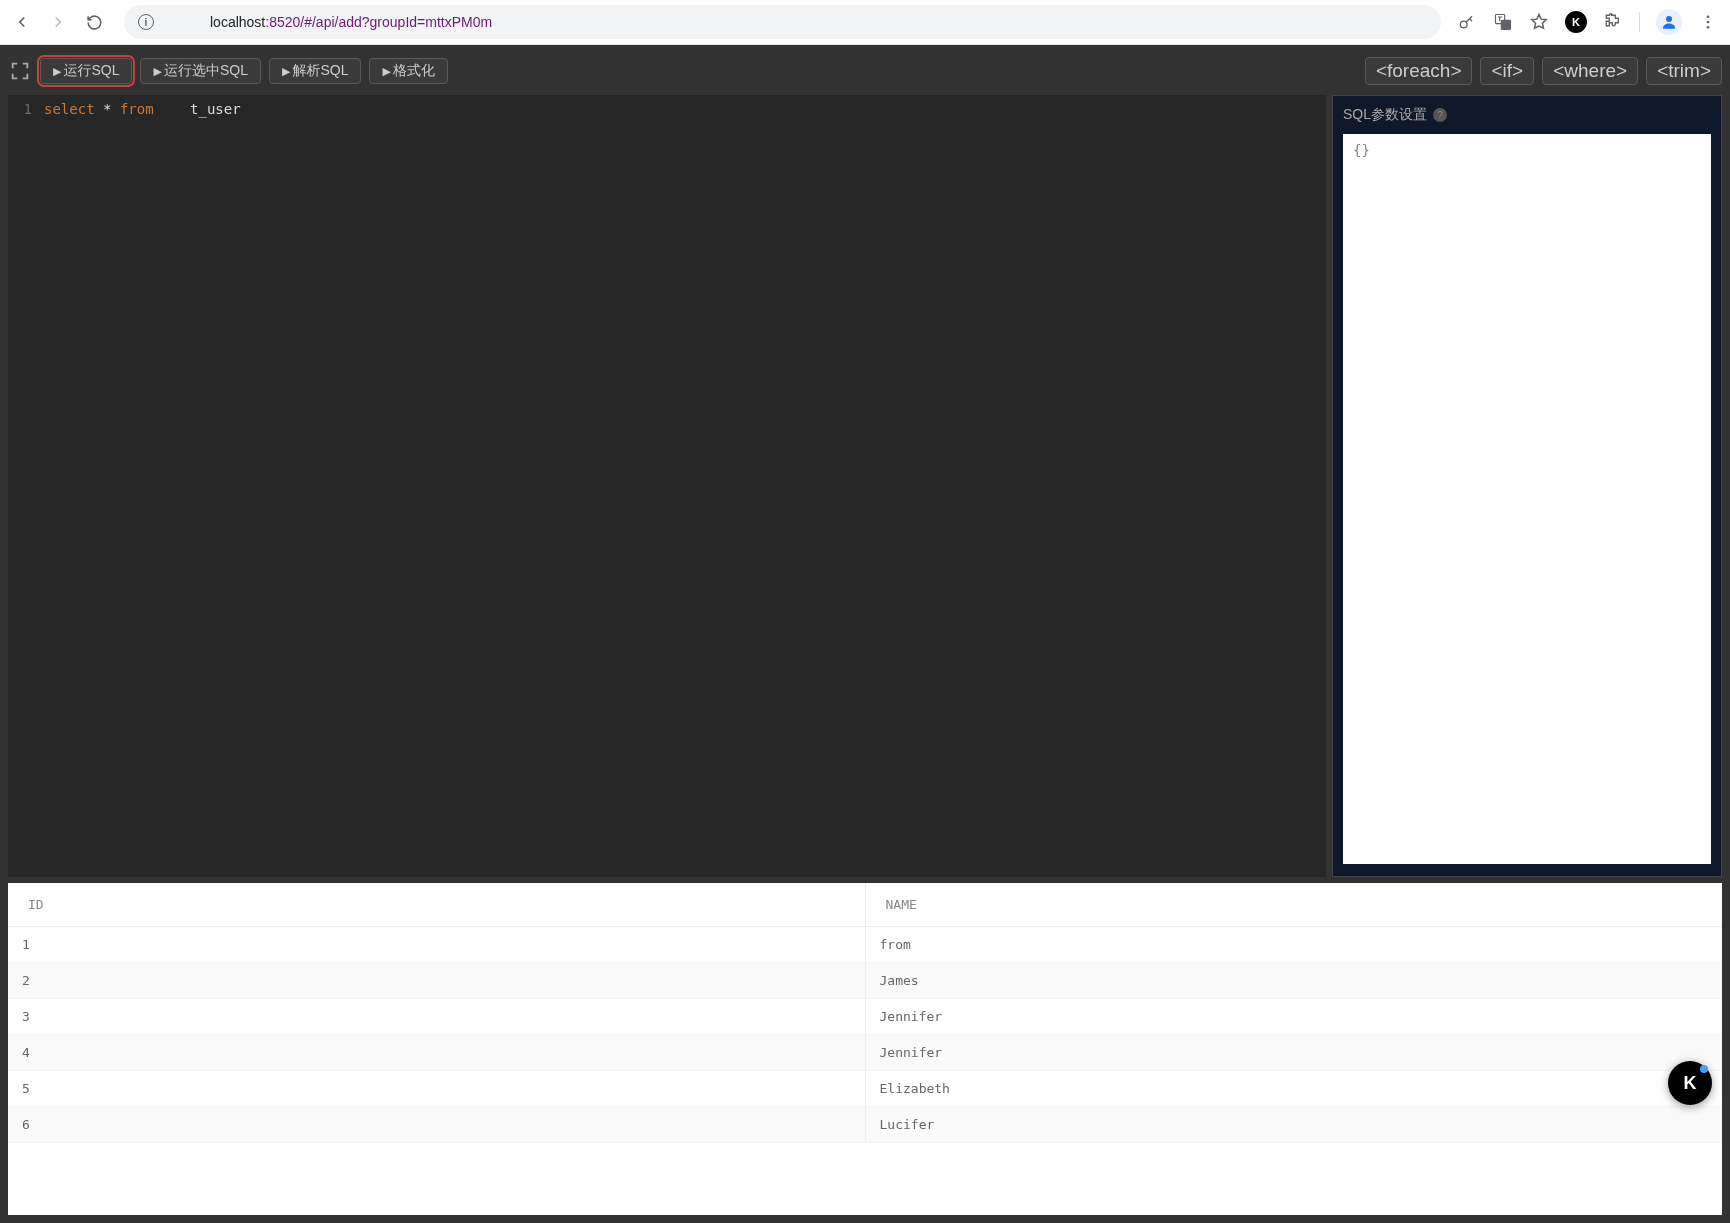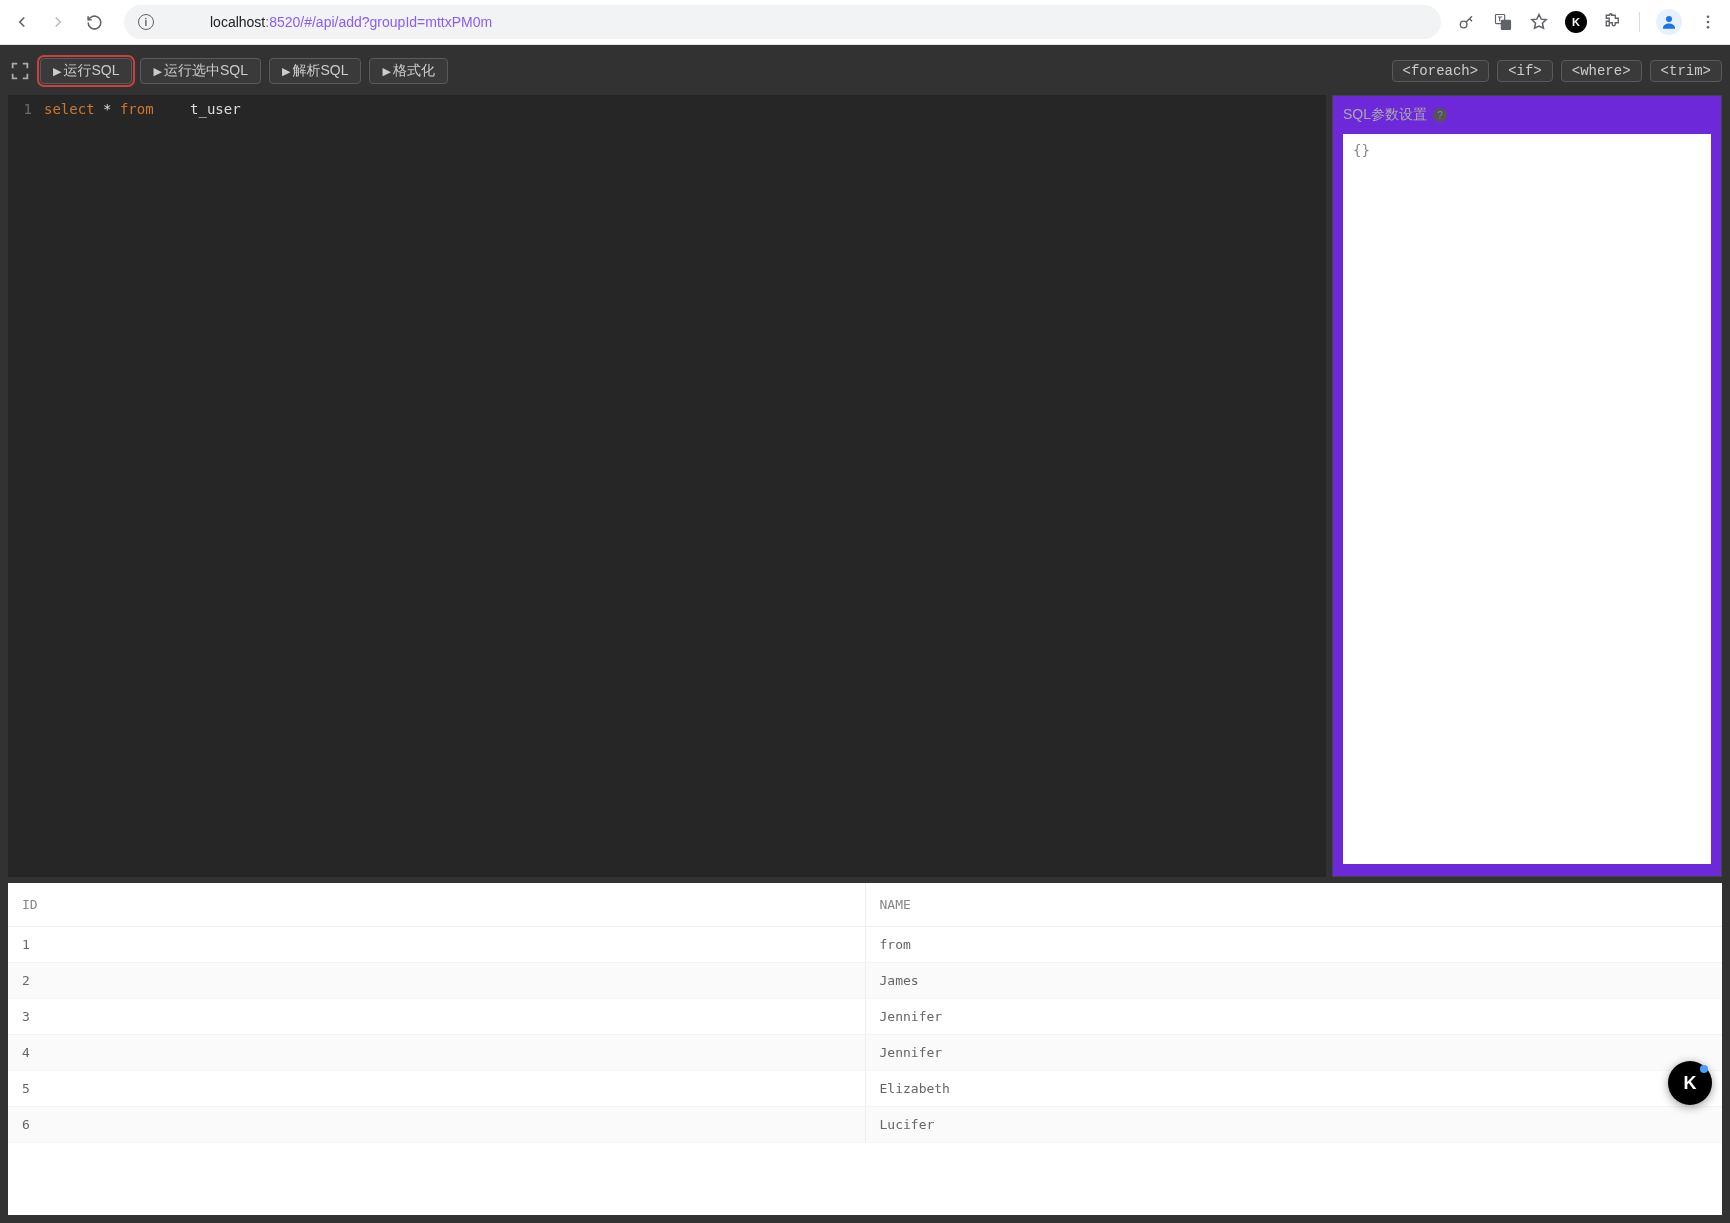--- a/index.html
+++ b/index.html
@@ -5,60 +5,60 @@
     * { margin: 0; padding: 0; box-sizing: border-box; }
     body { font-family: -apple-system, BlinkMacSystemFont, "Segoe UI", Arial, sans-serif; background: #fff; width: 1730px; height: 1223px; overflow: hidden; }
 
     
     .browser-chrome { height: 45px; background: #fff; display: flex; align-items: center; padding: 0 8px; border-bottom: 1px solid #e5e5e5; gap: 8px; }
     .nav-btn { width: 28px; height: 28px; display: flex; align-items: center; justify-content: center; border-radius: 50%; color: #5f6368; cursor: pointer; font-size: 18px; }
     .nav-btn.disabled { color: #bdbdbd; }
     .url-bar { flex: 1; height: 34px; background: #f1f3f4; border-radius: 17px; display: flex; align-items: center; padding: 0 14px; margin: 0 8px; gap: 10px; font-size: 14px; color: #202124; }
     .url-info-icon { width: 16px; height: 16px; border: 1.5px solid #5f6368; border-radius: 50%; display: flex; align-items: center; justify-content: center; font-size: 10px; font-weight: bold; color: #5f6368; }
     .url-host { color: #202124; margin-left: 46px; }
-    .url-path { color: #8b5cf6; }
+    .url-path { color: #701a75; }
     .chrome-icons { display: flex; align-items: center; gap: 16px; padding-right: 4px; }
     .chrome-icon { width: 20px; height: 20px; display: flex; align-items: center; justify-content: center; color: #5f6368; font-size: 16px; }
     .chrome-icon.round-dark { width: 22px; height: 22px; background: #000; color: #fff; border-radius: 50%; font-size: 11px; font-weight: bold; }
     .chrome-sep { width: 1px; height: 20px; background: #dadce0; }
     .profile-icon { width: 26px; height: 26px; border-radius: 50%; background: #e8f0fe; display: flex; align-items: center; justify-content: center; }
     .profile-icon svg { width: 18px; height: 18px; }
 
     
     .app { background: #323232; height: calc(1223px - 45px); display: flex; flex-direction: column; padding: 8px; gap: 6px; }
 
     
     .toolbar { height: 36px; display: flex; align-items: center; gap: 10px; }
     .toolbar-left { display: flex; align-items: center; gap: 8px; }
     .toolbar-right { margin-left: auto; display: flex; align-items: center; gap: 8px; }
     .fullscreen-icon { width: 24px; height: 24px; display: flex; align-items: center; justify-content: center; color: #bbb; }
     .tbtn { background: #3a3a3a; border: 1px solid #5a5a5a; color: #ccc; padding: 3px 12px; border-radius: 4px; font-size: 14px; display: flex; align-items: center; gap: 2px; cursor: pointer; }
     .tbtn .play { font-size: 11px; }
     .tbtn.highlighted { outline: 2px solid #c94040; outline-offset: 1px; }
-    .tag-btn { background: #3a3a3a; border: 1px solid #5a5a5a; color: #ccc; padding: 2px 10px; border-radius: 4px; font-size: 14px; font-family: Liberation Mono, monospace; cursor: pointer; }
+    .tag-btn { background: #3a3a3a; border: 1px solid #5a5a5a; color: #ccc; padding: 2px 10px; border-radius: 4px; font-size: 19px; font-family: Liberation Sans, sans-serif; cursor: pointer; }
 
     
     .main-area { flex: 1; display: flex; gap: 6px; min-height: 0; }
     .editor-panel { flex: 1; background: #262626; display: flex; overflow: hidden; }
     .gutter { width: 32px; background: #262626; color: #6a6a6a; font-family: Consolas, Monaco, monospace; font-size: 14px; text-align: right; padding: 6px 8px 0 0; user-select: none; }
     .code-area { flex: 1; font-family: Consolas, Monaco, monospace; font-size: 14px; padding: 6px 0 0 4px; color: #ddd; white-space: pre; }
     .kw { color: #cc7832; font-weight: normal; }
     .op { color: #ddd; }
     .tbl { color: #ddd; padding-left: 28px; }
 
     
-    .params-panel { width: 390px; background: #6d28d9; border: 1px solid #444; display: flex; flex-direction: column; padding: 10px 10px 12px 10px; gap: 10px; }
+    .params-panel { width: 390px; background: #0f172a; border: 1px solid #444; display: flex; flex-direction: column; padding: 10px 10px 12px 10px; gap: 10px; }
     .params-title { color: #aaa; font-size: 14px; display: flex; align-items: center; gap: 6px; }
     .info-dot { width: 14px; height: 14px; background: #555; border-radius: 50%; display: inline-flex; align-items: center; justify-content: center; font-size: 10px; color: #888; }
     .params-textarea { flex: 1; background: #fff; border: none; resize: none; font-family: Consolas, Monaco, monospace; font-size: 14px; padding: 8px 10px; color: #888; outline: none; }
 
     
     .results-panel { background: #fff; height: 332px; overflow: hidden; }
     .results-table { width: 100%; border-collapse: collapse; font-family: Consolas, Monaco, monospace; font-size: 13px; }
-    .results-table thead th { text-align: left; font-weight: normal; color: #888; padding: 14px 14px; border-bottom: 1px solid #eee; }
+    .results-table thead th { text-align: left; font-weight: normal; color: #888; padding: 14px 20px; border-bottom: 1px solid #eee; }
     .results-table tbody td { padding: 10px 14px; color: #666; border-bottom: 1px solid #f4f4f4; }
     .results-table tbody tr:nth-child(even) { background: #fafafa; }
     .results-table th:first-child, .results-table td:first-child { width: 50%; border-right: 1px solid #eee; }
 
     
     .float-btn { position: fixed; right: 18px; bottom: 118px; width: 44px; height: 44px; border-radius: 50%; background: #000; color: #fff; display: flex; align-items: center; justify-content: center; font-weight: bold; font-size: 18px; box-shadow: 0 2px 10px rgba(0,0,0,0.4); }
     .float-btn .corner-dot { position: absolute; top: 4px; right: 4px; width: 8px; height: 8px; background: #4a9eff; border-radius: 50%; }
   </style>
 </head>
 <body>

